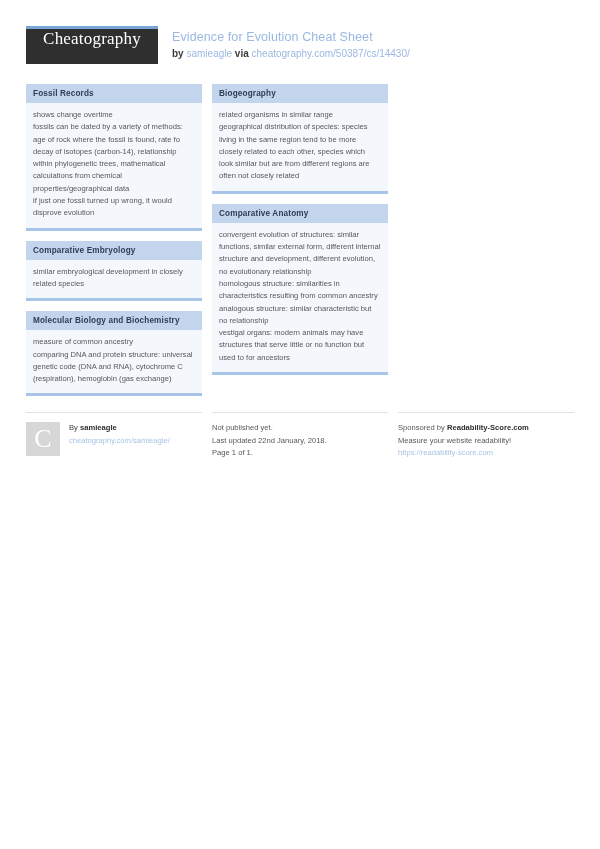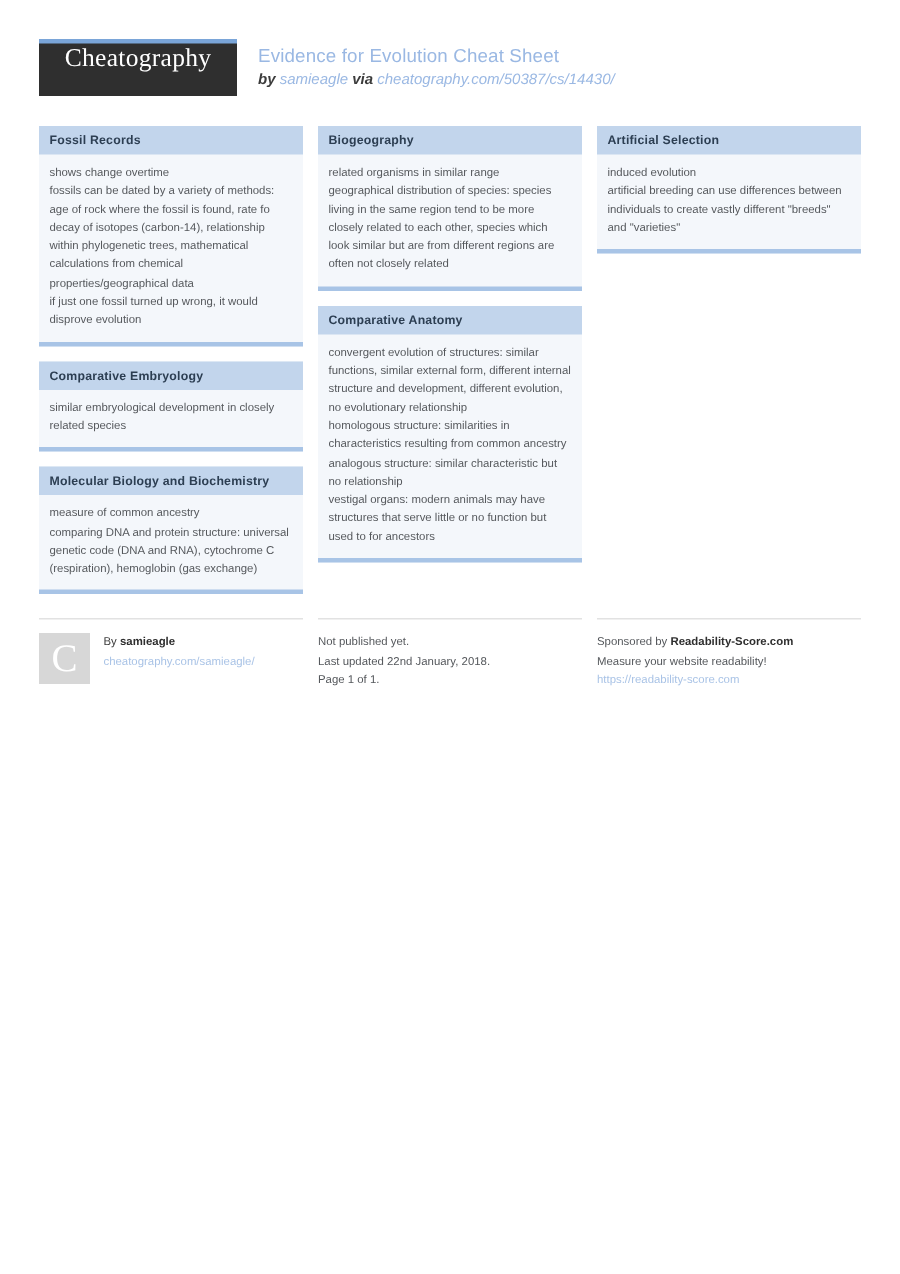--- a/index.html
+++ b/index.html
@@ -58,21 +58,20 @@
   .sheet-title {
     font-size: 12.5px;
     color: #9ab8e3;
     font-weight: normal;
     margin: 0 0 1px 0;
     letter-spacing: 0.1px;
   }
   .byline {
     font-size: 10px;
     color: #3c3c3c;
-    font-style: italic;
   }
   .byline .kw {
     font-weight: bold;
     color: #3c3c3c;
   }
   .byline .lnk {
     color: #9ab8e3;
   }
 
   
@@ -216,29 +215,20 @@
           <div class="card-header">Comparative Anatomy</div>
           <div class="card-body">
             <div class="card-line">convergent evolution of structures: similar functions, similar external form, different internal structure and development, different evolution, no evolutionary relationship</div>
             <div class="card-line">homologous structure: similarities in characteristics resulting from common ancestry</div>
             <div class="card-line">analogous structure: similar characteristic but no relationship</div>
             <div class="card-line">vestigal organs: modern animals may have structures that serve little or no function but used to for ancestors</div>
           </div>
         </div>
       </div>
 
-      <div class="column">
-        <div class="card">
-          <div class="card-header">Artificial Selection</div>
-          <div class="card-body">
-            <div class="card-line">induced evolution</div>
-            <div class="card-line">artificial breeding can use differences between individuals to create vastly different "breeds" and "varieties"</div>
-          </div>
-        </div>
-      </div>
 
     </div>
 
     <div class="footer">
 
       <div class="footer-col">
         <div class="avatar">C</div>
         <div class="footer-text">
           <div class="footer-line bold-name">
             <span>By</span>

